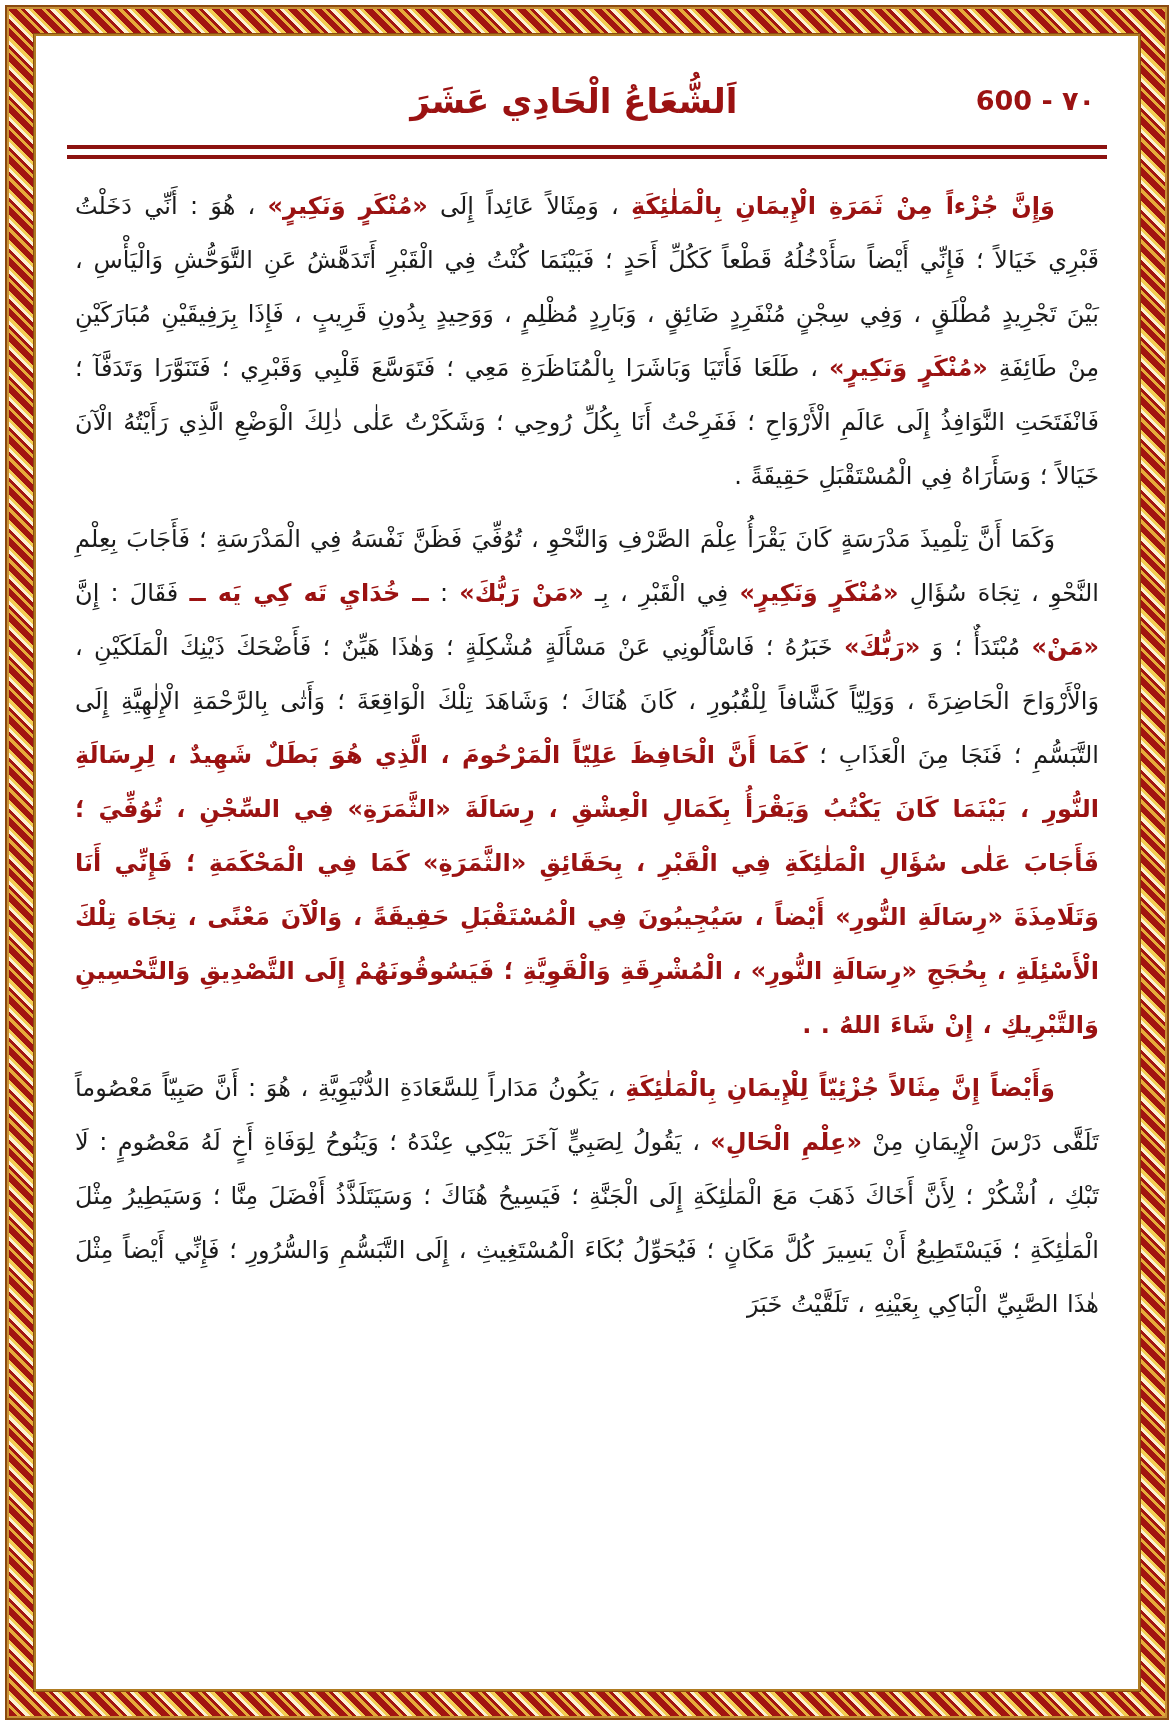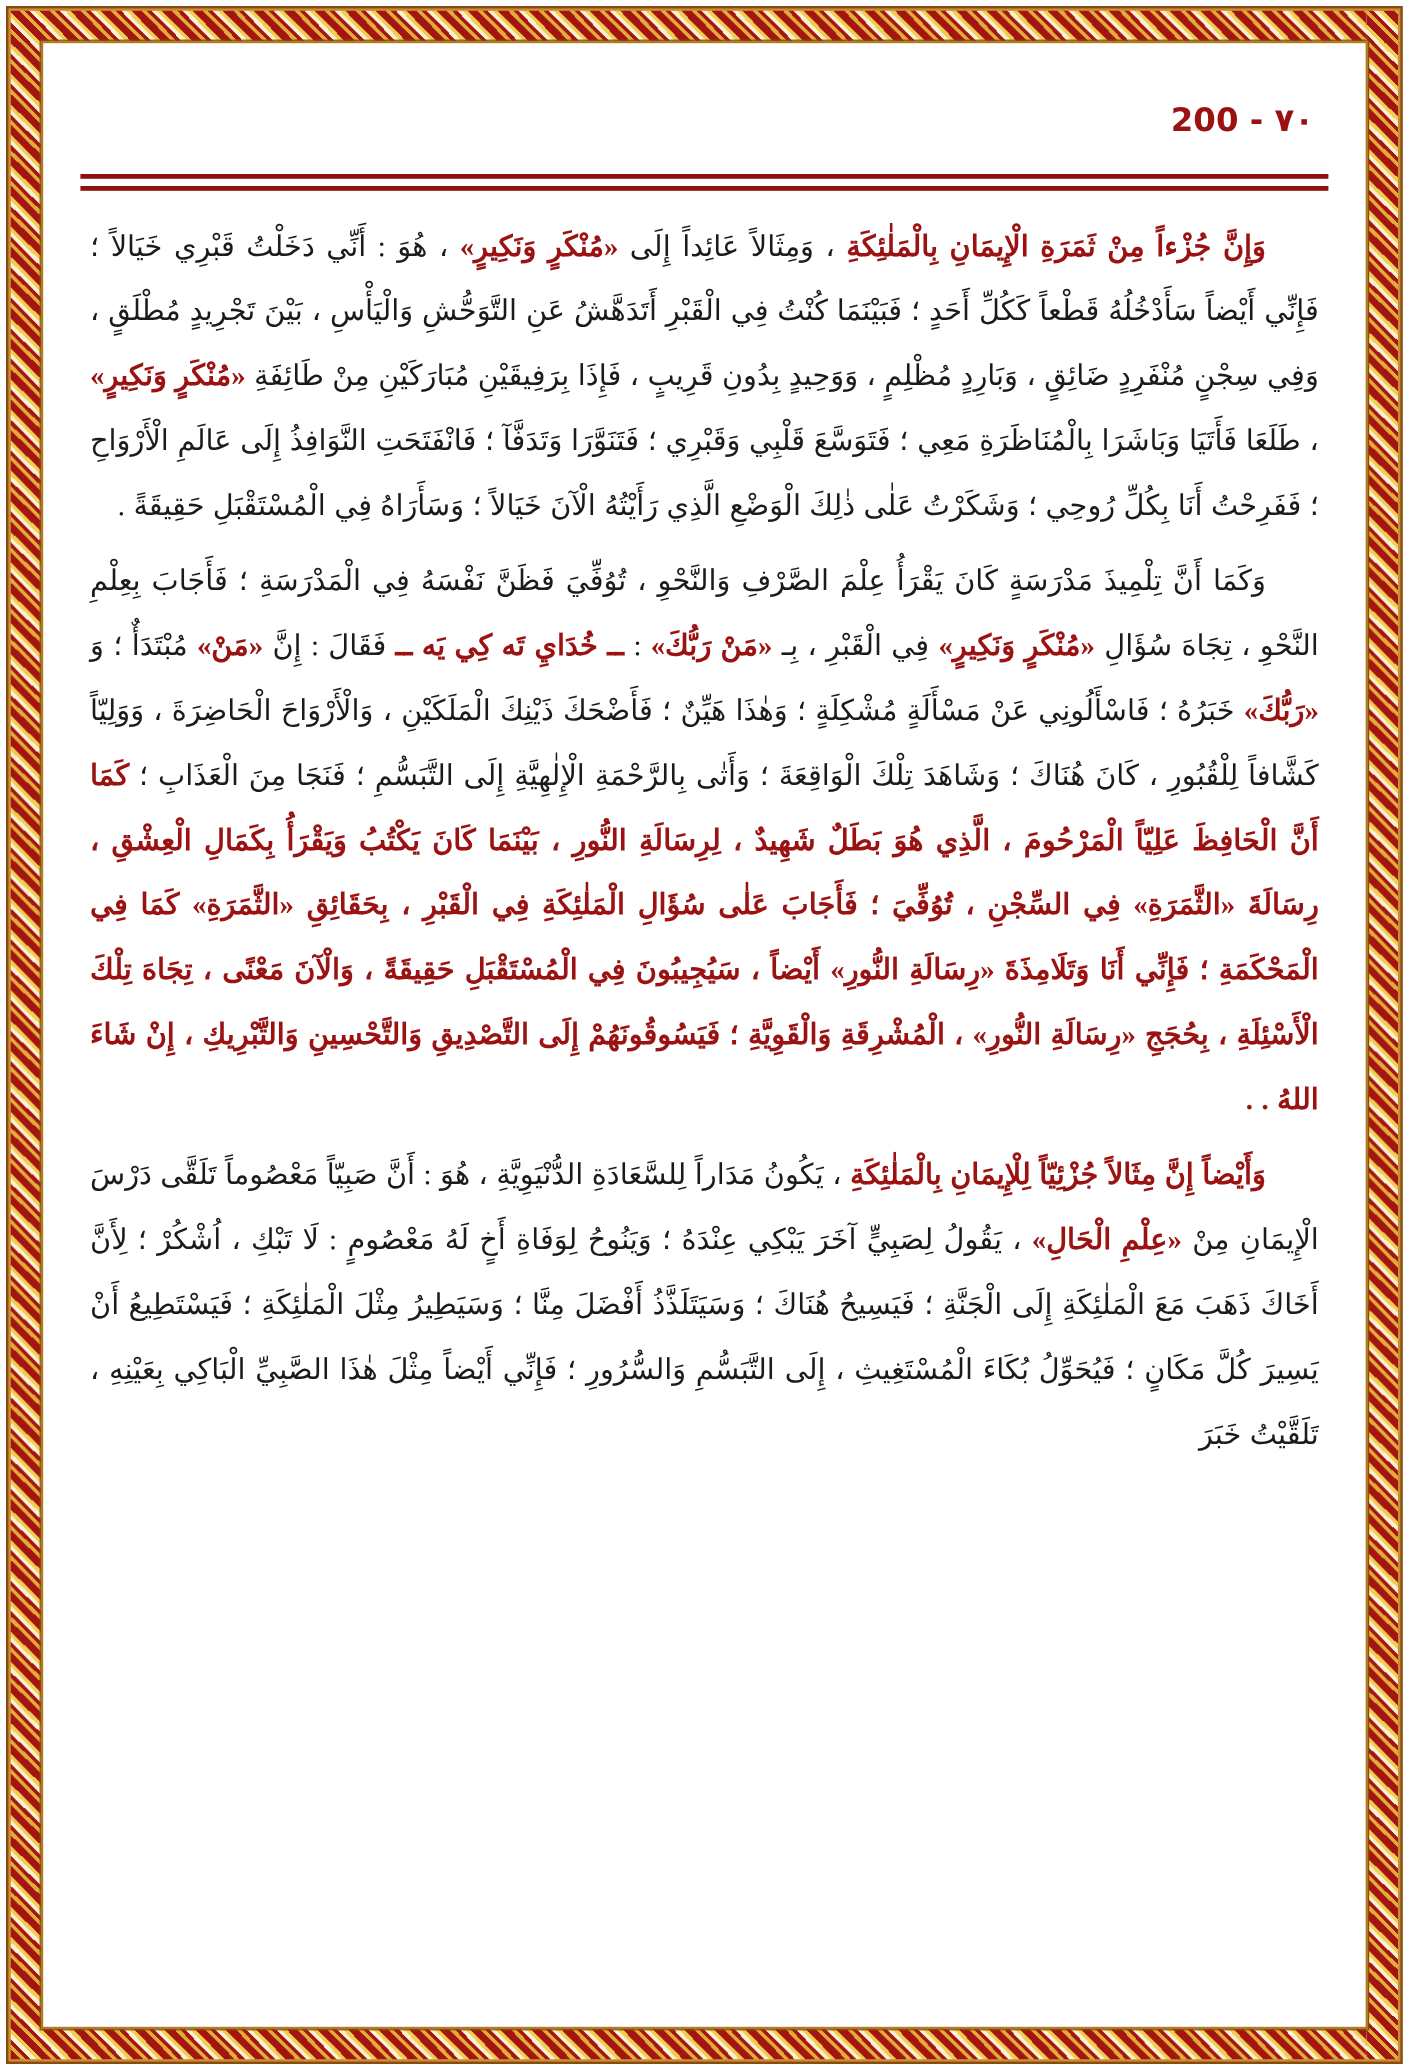--- a/index.html
+++ b/index.html
@@ -71,33 +71,34 @@
   }
   .body { }
   .para {
     margin: 0 0 9px 0;
     font-size: 24px;
     line-height: 54px;
     text-align: justify;
     color: var(--ink_black, #1b1b1b);
     word-spacing: 1px;
   }
-  .para.indent { text-indent: 44px; font-family: Liberation Serif, serif; }
+  .para.indent { text-indent: 44px; }
   .run-red { color: var(--accent_red, #9b1212); font-weight: bold; }
   .run-black { color: var(--ink_black, #1b1b1b); }
 </style>
 </head>
 <body>
 
 <div class="page">
   <div class="frame">
     <div class="content">
 
       <div class="header">
-        <div class="pageno">200 - ٧٠</div>
+        <div class="pageno">600 - ٧٠</div>
+        <div class="title">اَلشُّعَاعُ الْحَادِي عَشَرَ</div>
       </div>
 
       <div class="rule"></div>
 
       <div class="body">
         <p class="para indent"><span class="run-red">وَإِنَّ جُزْءاً مِنْ ثَمَرَةِ الْإِيمَانِ بِالْمَلٰئِكَةِ</span><span class="run-black"> ، وَمِثَالاً عَائِداً إِلَى </span><span class="run-red">«مُنْكَرٍ وَنَكِيرٍ»</span><span class="run-black"> ، هُوَ : أَنِّي دَخَلْتُ قَبْرِي خَيَالاً ؛ فَإِنِّي أَيْضاً سَأَدْخُلُهُ قَطْعاً كَكُلِّ أَحَدٍ ؛ فَبَيْنَمَا كُنْتُ فِي الْقَبْرِ أَتَدَهَّشُ عَنِ التَّوَحُّشِ وَالْيَأْسِ ، بَيْنَ تَجْرِيدٍ مُطْلَقٍ ، وَفِي سِجْنٍ مُنْفَرِدٍ ضَائِقٍ ، وَبَارِدٍ مُظْلِمٍ ، وَوَحِيدٍ بِدُونِ قَرِيبٍ ، فَإِذَا بِرَفِيقَيْنِ مُبَارَكَيْنِ مِنْ طَائِفَةِ </span><span class="run-red">«مُنْكَرٍ وَنَكِيرٍ»</span><span class="run-black"> ، طَلَعَا فَأَتَيَا وَبَاشَرَا بِالْمُنَاظَرَةِ مَعِي ؛ فَتَوَسَّعَ قَلْبِي وَقَبْرِي ؛ فَتَنَوَّرَا وَتَدَفَّآ ؛ فَانْفَتَحَتِ النَّوَافِذُ إِلَى عَالَمِ الْأَرْوَاحِ ؛ فَفَرِحْتُ أَنَا بِكُلِّ رُوحِي ؛ وَشَكَرْتُ عَلٰى ذٰلِكَ الْوَضْعِ الَّذِي رَأَيْتُهُ الْآنَ خَيَالاً ؛ وَسَأَرَاهُ فِي الْمُسْتَقْبَلِ حَقِيقَةً .</span></p>
         <p class="para indent"><span class="run-black">وَكَمَا أَنَّ تِلْمِيذَ مَدْرَسَةٍ كَانَ يَقْرَأُ عِلْمَ الصَّرْفِ وَالنَّحْوِ ، تُوُفِّيَ فَظَنَّ نَفْسَهُ فِي الْمَدْرَسَةِ ؛ فَأَجَابَ بِعِلْمِ النَّحْوِ ، تِجَاهَ سُؤَالِ </span><span class="run-red">«مُنْكَرٍ وَنَكِيرٍ»</span><span class="run-black"> فِي الْقَبْرِ ، بِـ </span><span class="run-red">«مَنْ رَبُّكَ»</span><span class="run-black"> : </span><span class="run-red">ــ خُدَايِ تَه كِي يَه ــ</span><span class="run-black"> فَقَالَ : إِنَّ </span><span class="run-red">«مَنْ»</span><span class="run-black"> مُبْتَدَأٌ ؛ وَ </span><span class="run-red">«رَبُّكَ»</span><span class="run-black"> خَبَرُهُ ؛ فَاسْأَلُونِي عَنْ مَسْأَلَةٍ مُشْكِلَةٍ ؛ وَهٰذَا هَيِّنٌ ؛ فَأَضْحَكَ ذَيْنِكَ الْمَلَكَيْنِ ، وَالْأَرْوَاحَ الْحَاضِرَةَ ، وَوَلِيّاً كَشَّافاً لِلْقُبُورِ ، كَانَ هُنَاكَ ؛ وَشَاهَدَ تِلْكَ الْوَاقِعَةَ ؛ وَأَتٰى بِالرَّحْمَةِ الْإِلٰهِيَّةِ إِلَى التَّبَسُّمِ ؛ فَنَجَا مِنَ الْعَذَابِ ؛ </span><span class="run-red">كَمَا أَنَّ الْحَافِظَ عَلِيّاً الْمَرْحُومَ ، الَّذِي هُوَ بَطَلٌ شَهِيدٌ ، لِرِسَالَةِ النُّورِ ، بَيْنَمَا كَانَ يَكْتُبُ وَيَقْرَأُ بِكَمَالِ الْعِشْقِ ، رِسَالَةَ «الثَّمَرَةِ» فِي السِّجْنِ ، تُوُفِّيَ ؛ فَأَجَابَ عَلٰى سُؤَالِ الْمَلٰئِكَةِ فِي الْقَبْرِ ، بِحَقَائِقِ «الثَّمَرَةِ» كَمَا فِي الْمَحْكَمَةِ ؛ فَإِنِّي أَنَا وَتَلَامِذَةَ «رِسَالَةِ النُّورِ» أَيْضاً ، سَيُجِيبُونَ فِي الْمُسْتَقْبَلِ حَقِيقَةً ، وَالْآنَ مَعْنًى ، تِجَاهَ تِلْكَ الْأَسْئِلَةِ ، بِحُجَجِ «رِسَالَةِ النُّورِ» ، الْمُشْرِقَةِ وَالْقَوِيَّةِ ؛ فَيَسُوقُونَهُمْ إِلَى التَّصْدِيقِ وَالتَّحْسِينِ وَالتَّبْرِيكِ ، إِنْ شَاءَ اللهُ . .</span></p>
         <p class="para indent"><span class="run-red">وَأَيْضاً إِنَّ مِثَالاً جُزْئِيّاً لِلْإِيمَانِ بِالْمَلٰئِكَةِ</span><span class="run-black"> ، يَكُونُ مَدَاراً لِلسَّعَادَةِ الدُّنْيَوِيَّةِ ، هُوَ : أَنَّ صَبِيّاً مَعْصُوماً تَلَقَّى دَرْسَ الْإِيمَانِ مِنْ </span><span class="run-red">«عِلْمِ الْحَالِ»</span><span class="run-black"> ، يَقُولُ لِصَبِيٍّ آخَرَ يَبْكِي عِنْدَهُ ؛ وَيَنُوحُ لِوَفَاةِ أَخٍ لَهُ مَعْصُومٍ : لَا تَبْكِ ، اُشْكُرْ ؛ لِأَنَّ أَخَاكَ ذَهَبَ مَعَ الْمَلٰئِكَةِ إِلَى الْجَنَّةِ ؛ فَيَسِيحُ هُنَاكَ ؛ وَسَيَتَلَذَّذُ أَفْضَلَ مِنَّا ؛ وَسَيَطِيرُ مِثْلَ الْمَلٰئِكَةِ ؛ فَيَسْتَطِيعُ أَنْ يَسِيرَ كُلَّ مَكَانٍ ؛ فَيُحَوِّلُ بُكَاءَ الْمُسْتَغِيثِ ، إِلَى التَّبَسُّمِ وَالسُّرُورِ ؛ فَإِنِّي أَيْضاً مِثْلَ هٰذَا الصَّبِيِّ الْبَاكِي بِعَيْنِهِ ، تَلَقَّيْتُ خَبَرَ</span></p>
       </div>
 

